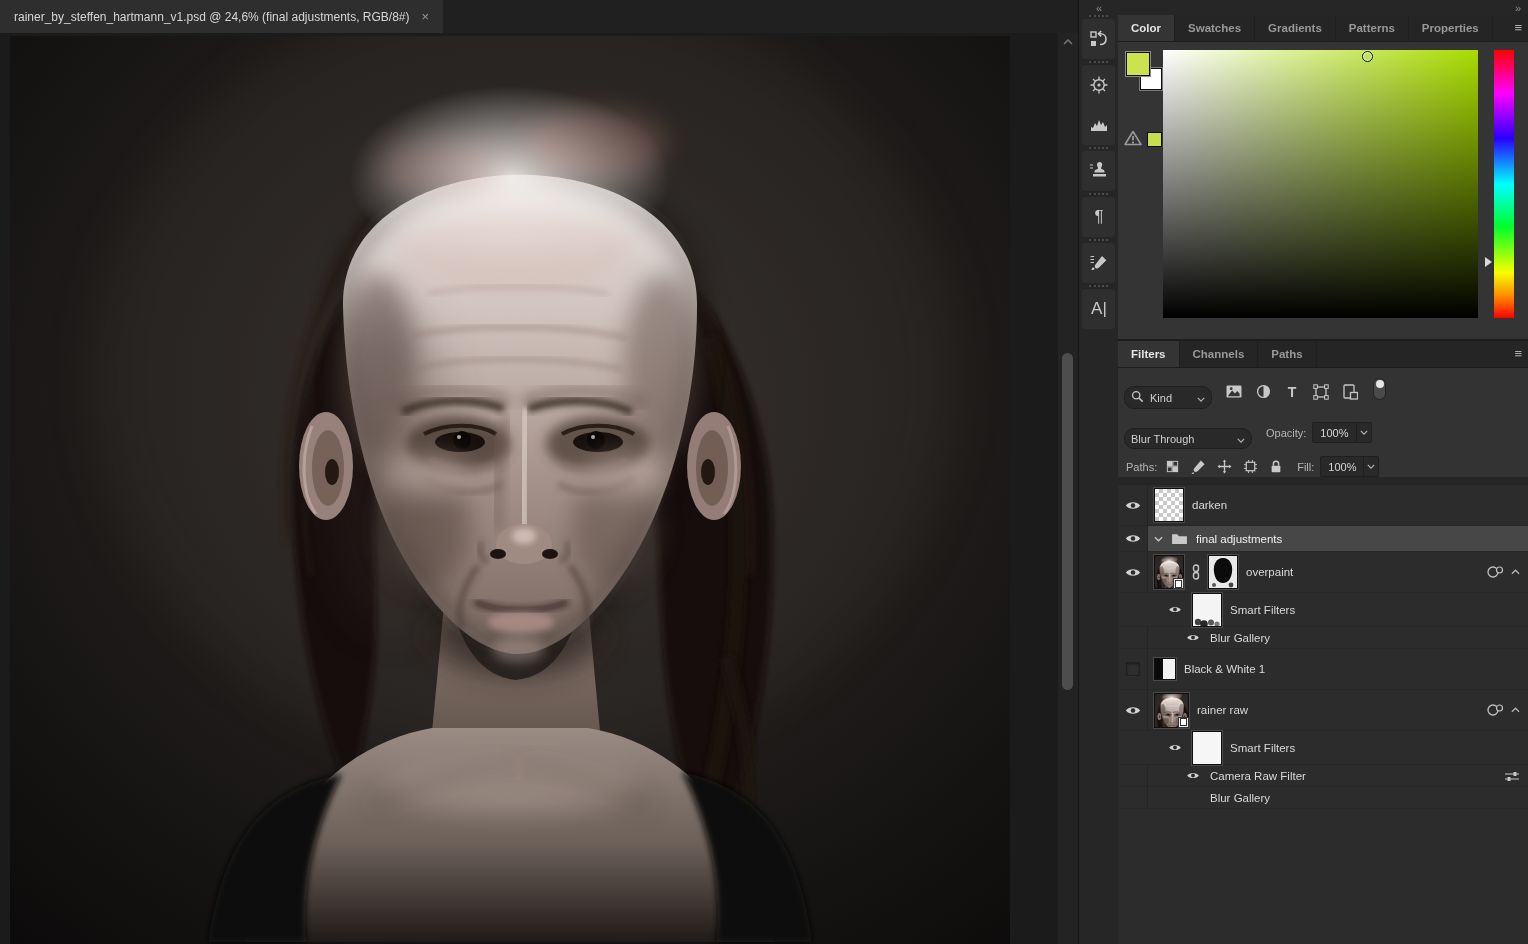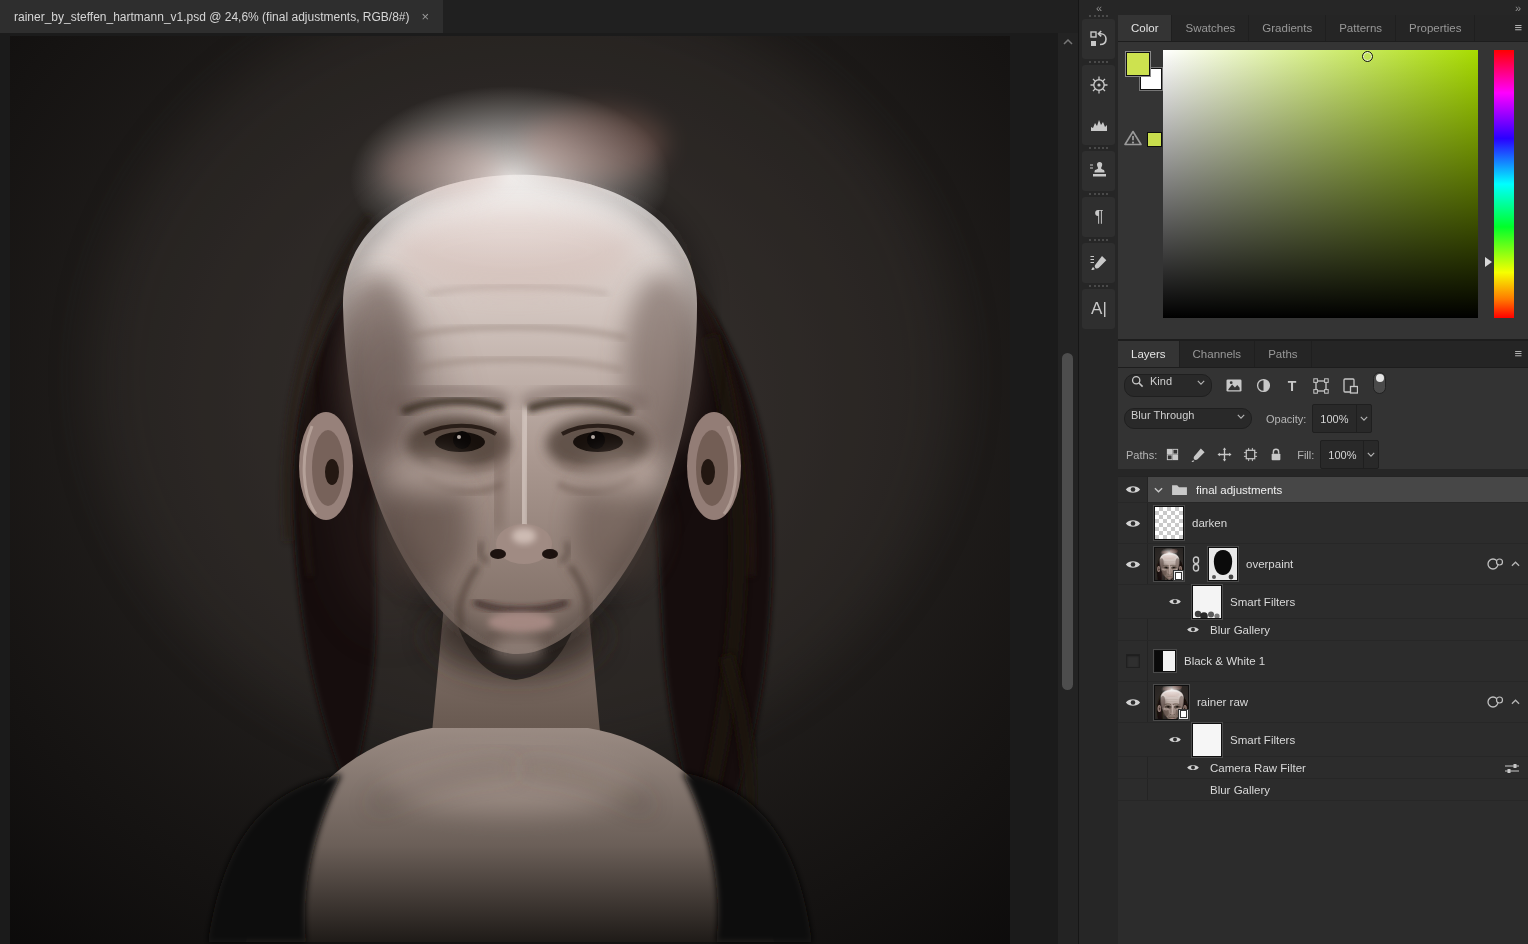--- a/index.html
+++ b/index.html
@@ -28,21 +28,21 @@
   .ldock-head { height:16px; display:flex; align-items:center; justify-content:center; color:#8f8f8f; font-size:11px; letter-spacing:-1px; }
   .dock-group { margin:3px 3px 6px 3px; background:#2f2f2f; border-radius:3px; position:relative; }
   .dock-group::before { content:""; position:absolute; top:-4px; left:7px; right:7px; border-top:2px dotted #4a4a4a; }
   .dock-tile { width:34px; height:40px; display:flex; align-items:center; justify-content:center; color:#c8c8c8; }
   .dock-tile .glyph { font-size:17px; color:#c8c8c8; }
 
   
   .rdock { position:absolute; left:1118px; top:0; width:410px; height:944px; background:#262626; }
   .rdock-head { height:15px; display:flex; justify-content:flex-end; align-items:center; padding-right:8px; color:#8f8f8f; font-size:11px; letter-spacing:-1px; }
 
-  .tabstrip { height:27px; background:#252525; display:flex; align-items:stretch; position:relative; border-bottom:1px solid #1d1d1d; }
+  .tabstrip { height:27px; background:#252525; display:flex; align-items:stretch; position:relative; border-bottom:1px solid #1d1d1d;font-weight:bold; }
   .ptab { padding:0 13px; display:flex; align-items:center; color:#989898; font-size:11.5px; border-right:1px solid #1f1f1f; cursor:default; }
   .ptab.active { background:#343434; color:#e4e4e4; }
   .pmenu { position:absolute; right:6px; top:6px; color:#b0b0b0; font-size:13px; line-height:1; }
 
   
   .color-body { position:relative; height:299px; background:#343434; border-bottom:2px solid #1d1d1d; }
   .swatch-widget { position:absolute; left:8px; top:10px; width:38px; height:40px; }
   .bg-swatch { position:absolute; left:14px; top:16px; width:22px; height:22px; background:#fff; border:1px solid #111; box-shadow:0 0 0 1px #777; }
   .fg-swatch { position:absolute; left:0; top:0; width:24px; height:24px; border:1px solid #111; box-shadow:0 0 0 1px #8a8a8a; }
   .gamut { position:absolute; left:6px; top:88px; display:flex; align-items:center; gap:5px; }
@@ -50,32 +50,32 @@
   .color-field { position:absolute; left:45px; top:8px; width:315px; height:268px; cursor:crosshair; }
   .field-cursor { position:absolute; width:11px; height:11px; border:1px solid #111; border-radius:50%; box-shadow:0 0 0 1px rgba(255,255,255,.75) inset; }
   .hue-strip { position:absolute; left:376px; top:8px; width:20px; height:268px;
     background:linear-gradient(to bottom,#ff0000 0%,#ff00ff 16%,#2a00ff 33%,#00ffff 50%,#00ff2a 66%,#f6ff00 83%,#ff7a00 93%,#ff0000 100%); }
   .hue-pointer { position:absolute; left:367px; width:0; height:0;
     border-top:5px solid transparent; border-bottom:5px solid transparent; border-left:7px solid #d9d9d9; }
 
   
   .layers-controls { background:#333333; padding:6px 6px 0 6px; }
   .lrow { display:flex; align-items:center; margin-bottom:7px; position:relative; }
-  .combo { display:flex; gap:6px; background:#292929; border:1px solid #1f1f1f;
-           border-radius:10px; height:23px; padding:0 6px; color:#cfcfcf; }
+  .combo { display:flex; align-items:center; gap:6px; background:#292929; border:1px solid #1f1f1f;
+           border-radius:10px; height:23px; padding:0 6px; color:#cfcfcf;margin-top:12px; }
   .combo .carr { margin-left:auto; }
   .kind-combo { width:88px; }
   .blend-combo { width:128px; height:21px; }
   .filter-icons { display:flex; align-items:center; gap:9px; margin-left:12px; }
   .fbtn { width:20px; height:18px; display:flex; align-items:center; justify-content:center; }
   .t-glyph { font-size:14px; font-weight:bold; color:#c8c8c8; }
   .toggle-pill { width:13px; height:22px; background:#4a4a4a; border-radius:7px; position:relative; margin-top:-6px; margin-left:4px; border:1px solid #222; }
   .toggle-pill .knob { position:absolute; left:1.5px; top:1.5px; width:8px; height:8px; border-radius:50%; background:#e6e6e6; }
   .ctl-label { color:#b5b5b5; margin:0 6px 0 14px; }
-  .valbox { display:flex; align-items:center; background:#292929; border:1px solid #1f1f1f; border-radius:2px; height:29px; }
+  .valbox { display:flex; align-items:center; background:#292929; border:1px solid #1f1f1f; border-radius:2px; height:21px; }
   .valbox .v { padding:0 7px; color:#d5d5d5; min-width:34px; text-align:center; }
   .valbox .arr { border-left:1px solid #1f1f1f; width:15px; height:100%; display:flex; align-items:center; justify-content:center; }
   .lockrow .ctl-label { margin-left:8px; }
   .lock-icons { display:flex; align-items:center; gap:8px; margin-right:4px; }
   .lbtn { width:18px; height:16px; display:flex; align-items:center; justify-content:center; }
 
   
   .layers-list { background:#2c2c2c; height:486px; overflow:hidden; border-top:1px solid #242424; margin-top:1px; }
   .layer-row { display:flex; align-items:stretch; border-bottom:1px solid #272727; position:relative; }
   .gutter { width:30px; flex:0 0 30px; display:flex; align-items:center; justify-content:center; border-right:1px solid #242424; }
@@ -356,21 +356,21 @@
           <div class="field-cursor" id="field-cursor" style="left: calc(65% - 6px); top: calc(2.5% - 6px);"></div>
         </div>
         <div class="hue-strip"></div>
         <div class="hue-pointer" id="hue-pointer" style="top: 214.72px;"></div>
       </div>
     </div>
 
     <div>
       <div class="tabstrip">
         <span id="layers-tabs" style="display: flex;">
-            <span class="ptab active">Layers</span>
+            <span class="ptab active">Filters</span>
             <span class="ptab">Channels</span>
             <span class="ptab">Paths</span>
           </span>
         <span class="pmenu">≡</span>
       </div>
 
       <div class="layers-controls">
         <div class="lrow">
           <div class="combo kind-combo">
             <span>
@@ -494,20 +494,36 @@
             <span class="arr">
               <svg width="8" height="5" viewBox="0 0 10 6">
                   <path d="M1,1 L5,5 L9,1" stroke="#b5b5b5" stroke-width="1.4" fill="none"></path>
                 </svg>
             </span>
           </div>
         </div>
       </div>
 
       <div class="layers-list" id="layers-list">
+          <div class="layer-row h-layer">
+            <div class="gutter">
+              <span class="eye-wrap">
+                <span style="display: inline-flex; align-items: center;">
+                  <svg width="16" height="11" viewBox="0 0 18 12">
+                    <path d="M1,6 C4.5,1.2 13.5,1.2 17,6 C13.5,10.8 4.5,10.8 1,6 Z" fill="#d2d2d2"></path>
+                    <circle cx="9" cy="6" r="2.6" fill="#2c2c2c"></circle>
+                  </svg>
+                </span>
+              </span>
+            </div>
+            <div class="row-body">
+              <div class="thumb sz-layer checker"></div>
+              <span class="layer-label">darken</span>
+            </div>
+          </div>
           <div class="layer-row selected h-group">
             <div class="gutter">
               <span class="eye-wrap">
                 <span style="display: inline-flex; align-items: center;">
                   <svg width="16" height="11" viewBox="0 0 18 12">
                     <path d="M1,6 C4.5,1.2 13.5,1.2 17,6 C13.5,10.8 4.5,10.8 1,6 Z" fill="#d2d2d2"></path>
                     <circle cx="9" cy="6" r="2.6" fill="#2c2c2c"></circle>
                   </svg>
                 </span>
               </span>
@@ -517,36 +533,20 @@
                 <svg width="9" height="6" viewBox="0 0 10 6">
                   <path d="M1,1 L5,5 L9,1" stroke="#c8c8c8" stroke-width="1.5" fill="none"></path>
                 </svg>
               </span>
               <span style="display: inline-flex; align-items: center;">
                 <svg width="17" height="13" viewBox="0 0 18 14">
                   <path d="M1,2.5 L6.5,2.5 L8.5,4.5 L17,4.5 L17,13 L1,13 Z" fill="#c9c9c9"></path>
                 </svg>
               </span>
               <span class="layer-label">final adjustments</span>
-            </div>
-          </div>
-          <div class="layer-row h-layer">
-            <div class="gutter">
-              <span class="eye-wrap">
-                <span style="display: inline-flex; align-items: center;">
-                  <svg width="16" height="11" viewBox="0 0 18 12">
-                    <path d="M1,6 C4.5,1.2 13.5,1.2 17,6 C13.5,10.8 4.5,10.8 1,6 Z" fill="#d2d2d2"></path>
-                    <circle cx="9" cy="6" r="2.6" fill="#2c2c2c"></circle>
-                  </svg>
-                </span>
-              </span>
-            </div>
-            <div class="row-body">
-              <div class="thumb sz-layer checker"></div>
-              <span class="layer-label">darken</span>
             </div>
           </div>
           <div class="layer-row h-layer">
             <div class="gutter">
               <span class="eye-wrap">
                 <span style="display: inline-flex; align-items: center;">
                   <svg width="16" height="11" viewBox="0 0 18 12">
                     <path d="M1,6 C4.5,1.2 13.5,1.2 17,6 C13.5,10.8 4.5,10.8 1,6 Z" fill="#d2d2d2"></path>
                     <circle cx="9" cy="6" r="2.6" fill="#2c2c2c"></circle>
                   </svg>

